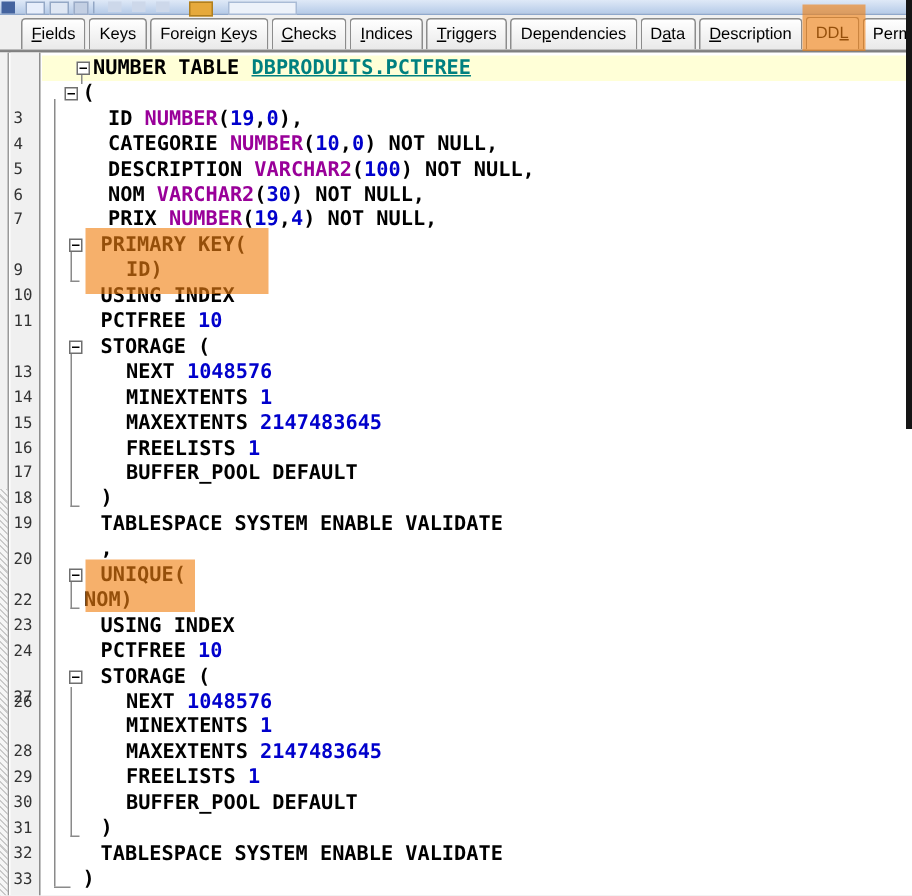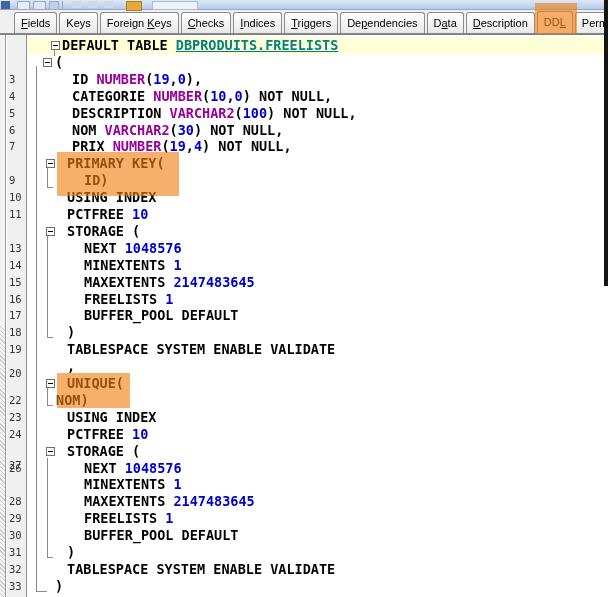--- a/index.html
+++ b/index.html
@@ -127,21 +127,21 @@
     <div class="scope-v" style="left:47px;top:133px;height:20px;"></div>
     <div class="scope-h" style="left:47px;top:152px;width:6px;"></div>
     <div class="scope-v" style="left:47px;top:201px;height:102px;"></div>
     <div class="scope-h" style="left:47px;top:302px;width:6px;"></div>
     <div class="scope-v" style="left:47px;top:353px;height:18px;"></div>
     <div class="scope-h" style="left:47px;top:370px;width:6px;"></div>
     <div class="scope-v" style="left:47px;top:423px;height:100px;"></div>
     <div class="scope-h" style="left:47px;top:522px;width:6px;"></div>
 
     <div id="code-lines">
-        <div class="crow" style="top: 2px; padding-left: 62px;"><span class="sg-k">DEFAULT TABLE </span><span class="sg-o">DBPRODUITS.FREELISTS</span></div>
+        <div class="crow" style="top: 2px; padding-left: 62px;"><span class="sg-k">NUMBER TABLE </span><span class="sg-o">DBPRODUITS.PCTFREE</span></div>
         <div class="fold" style="top: 6px; left: 51px;"></div>
         <div class="crow" style="top: 18.9px; padding-left: 55px;"><span class="sg-k">(</span></div>
         <div class="fold" style="top: 22.9px; left: 43px;"></div>
         <div class="crow" style="top: 35.8px; padding-left: 72px;"><span class="sg-k">ID </span><span class="sg-d">NUMBER</span><span class="sg-k">(</span><span class="sg-n">19</span><span class="sg-k">,</span><span class="sg-n">0</span><span class="sg-k">),</span></div>
         <div class="crow" style="top: 52.7px; padding-left: 72px;"><span class="sg-k">CATEGORIE </span><span class="sg-d">NUMBER</span><span class="sg-k">(</span><span class="sg-n">10</span><span class="sg-k">,</span><span class="sg-n">0</span><span class="sg-k">) NOT NULL,</span></div>
         <div class="crow" style="top: 69.6px; padding-left: 72px;"><span class="sg-k">DESCRIPTION </span><span class="sg-d">VARCHAR2</span><span class="sg-k">(</span><span class="sg-n">100</span><span class="sg-k">) NOT NULL,</span></div>
         <div class="crow" style="top: 86.5px; padding-left: 72px;"><span class="sg-k">NOM </span><span class="sg-d">VARCHAR2</span><span class="sg-k">(</span><span class="sg-n">30</span><span class="sg-k">) NOT NULL,</span></div>
         <div class="crow" style="top: 103.4px; padding-left: 72px;"><span class="sg-k">PRIX </span><span class="sg-d">NUMBER</span><span class="sg-k">(</span><span class="sg-n">19</span><span class="sg-k">,</span><span class="sg-n">4</span><span class="sg-k">) NOT NULL,</span></div>
         <div class="crow" style="top: 120.3px; padding-left: 67px;"><span class="sg-k">PRIMARY KEY(</span></div>
         <div class="fold" style="top: 124.3px; left: 46px;"></div>

